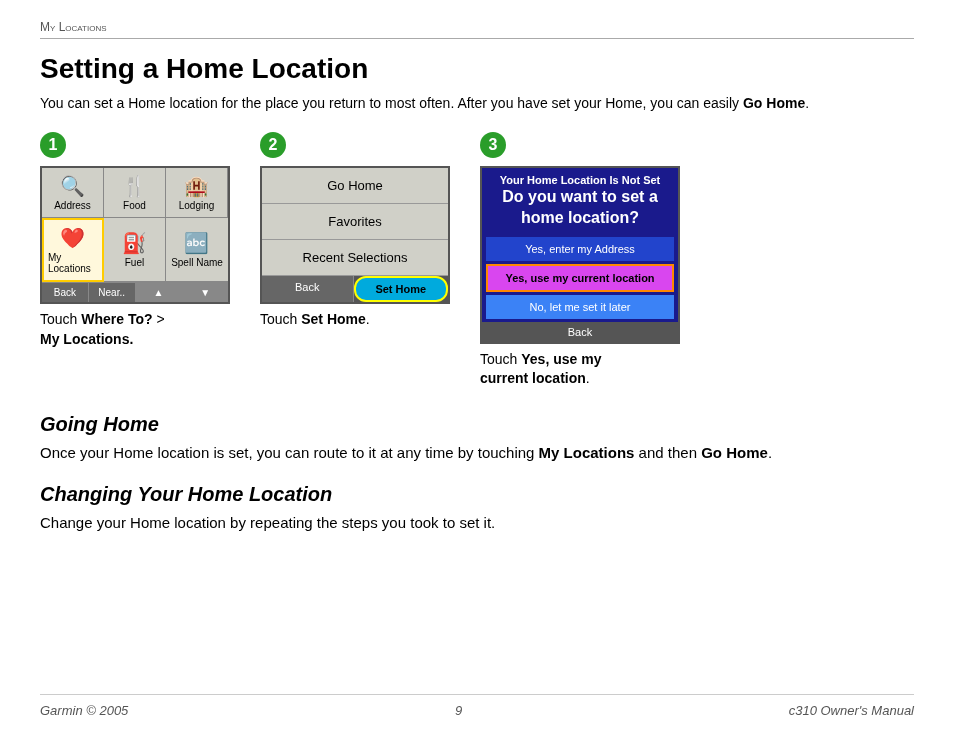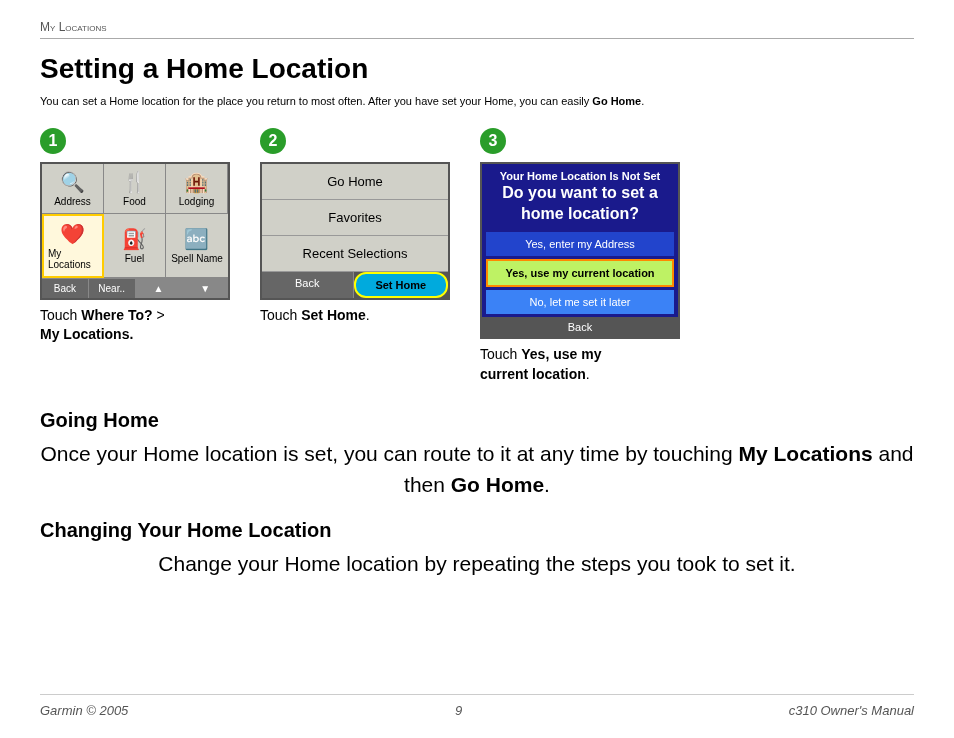--- a/index.html
+++ b/index.html
@@ -22,21 +22,21 @@
       margin-bottom: 14px;
     }
 
     .page-title {
       font-size: 28px;
       font-weight: bold;
       margin-bottom: 8px;
     }
 
     .intro-text {
-      font-size: 11px;
+      font-size: 14px;
       line-height: 1.5;
       margin-bottom: 18px;
     }
 
     .steps-row {
       display: flex;
       gap: 30px;
       align-items: flex-start;
       margin-bottom: 24px;
     }
@@ -194,21 +194,21 @@
       cursor: pointer;
       border-radius: 0;
     }
 
     .gps-option-blue {
       background: #2244cc;
       color: #fff;
     }
 
     .gps-option-highlight {
-      background: #bef264;
+      background: #d946ef;
       color: #000;
       border: 2px solid #ff8800;
       font-weight: bold;
     }
 
     .gps-option-dark {
       background: #3b82f6;
       color: #fff;
     }
 
@@ -216,30 +216,30 @@
       background: #555;
       text-align: center;
       color: #fff;
       font-size: 11px;
       padding: 4px;
       margin-top: 3px;
     }
 
     .section-heading {
       font-size: 20px;
+      font-style: italic;
       font-weight: bold;
       margin-bottom: 6px;
       margin-top: 10px;
     }
 
     .section-text {
-      font-size: 21px;
+      font-size: 15px;
       line-height: 1.5;
       margin-bottom: 18px;
-      text-align: center;
     }
 
     .footer {
       position: fixed;
       bottom: 20px;
       left: 40px;
       right: 40px;
       display: flex;
       justify-content: space-between;
       font-size: 13px;

